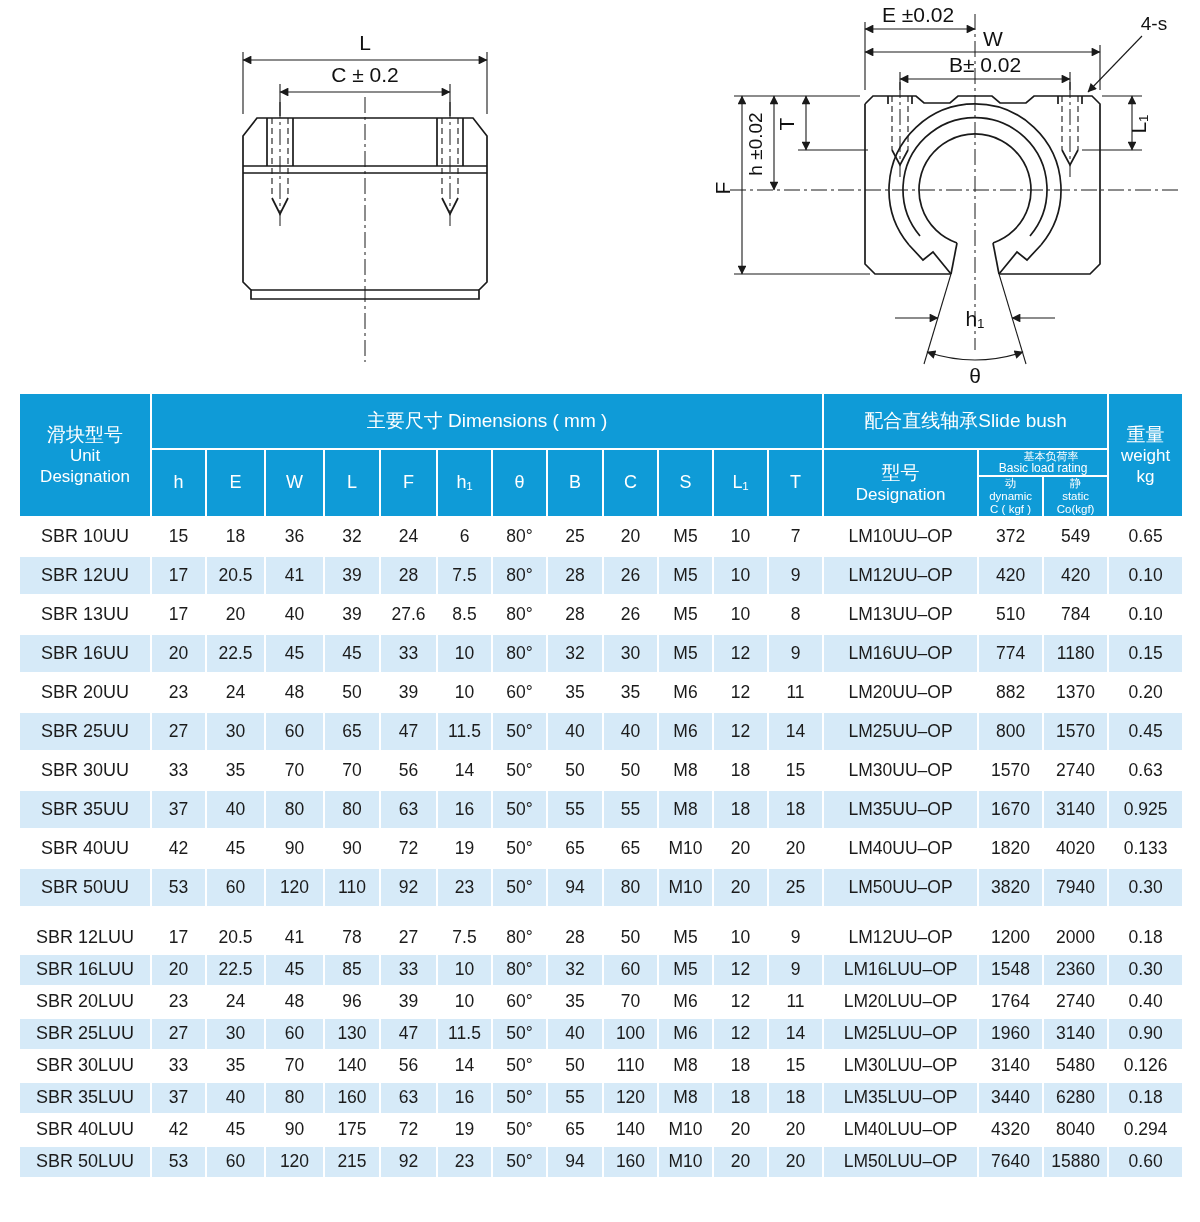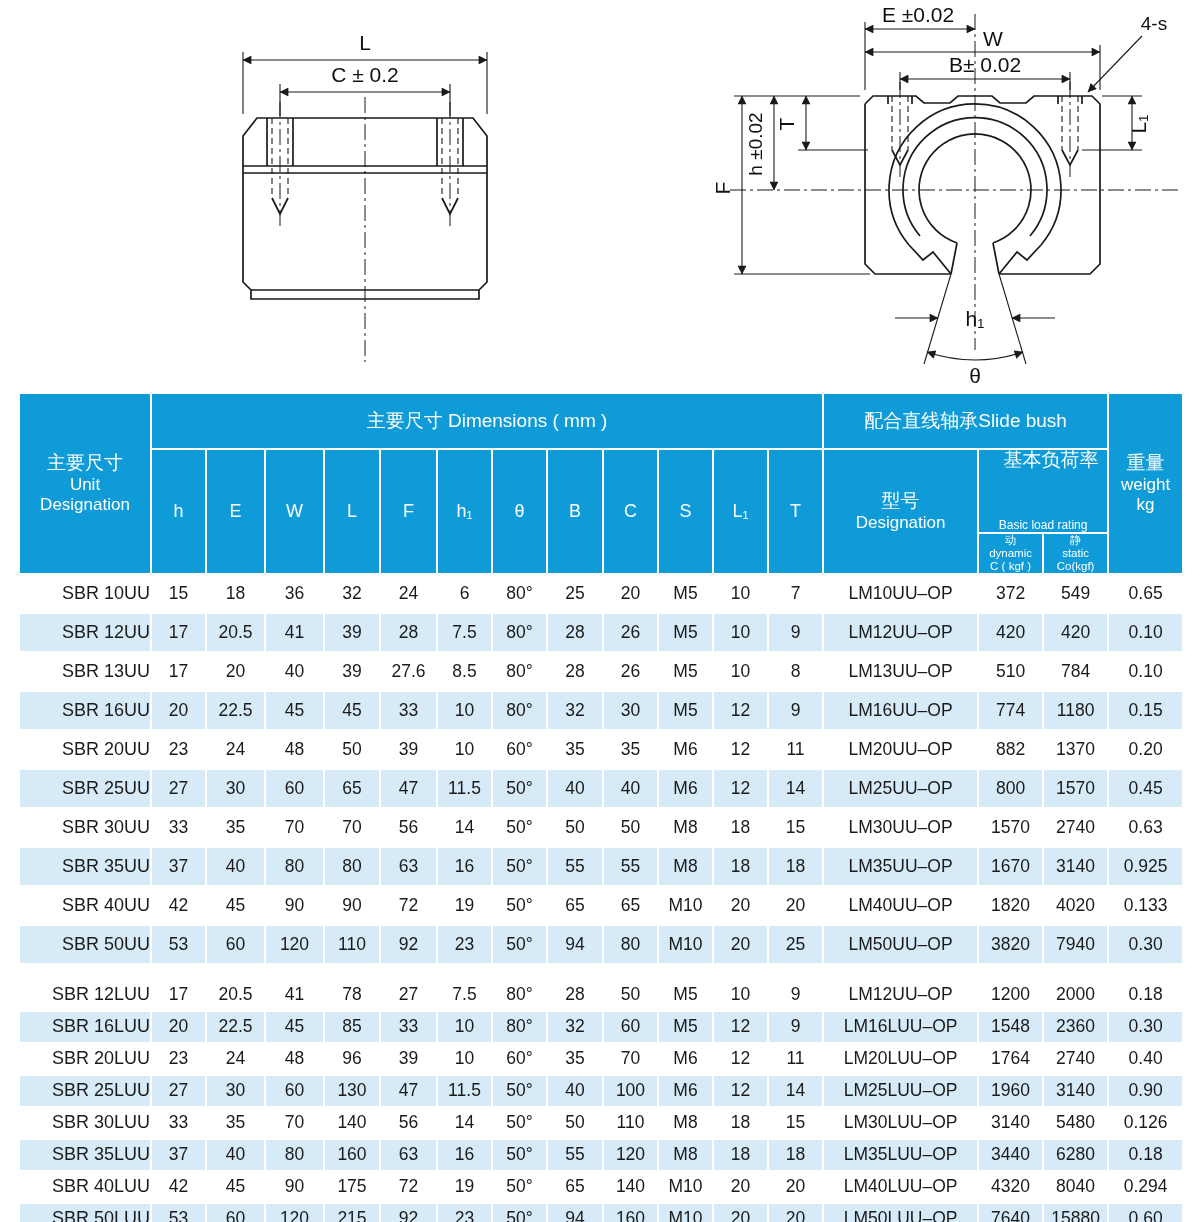--- a/index.html
+++ b/index.html
@@ -14,26 +14,26 @@
   svg text.small{font-size:19px;}
   
   table{border-collapse:collapse;table-layout:fixed;width:1164px;margin-left:18px;}
   th,td{border:2.5px solid #fff;text-align:center;vertical-align:middle;padding:0;}
   th{background:#0f9bd7;color:#fff;font-weight:normal;}
   tr.hr1 th{height:54px;font-size:19px;}
   th .zh{font-size:19px;line-height:1.25;}
   th .en{font-size:17px;line-height:1.2;}
   tr.hr2 th{font-size:18px;}
   tr.hr2 th.rating{height:24px;}
-  tr.hr2 th.rating .zh{font-size:19px;line-height:1.1;margin-left:16px;}
-  tr.hr2 th.rating .en{font-size:12px;line-height:1.1;margin-top:48px;}
+  tr.hr2 th.rating .zh{font-size:11px;line-height:1.1;margin-left:16px;}
+  tr.hr2 th.rating .en{font-size:12px;line-height:1.1;}
   tr.hr3 th{height:36px;font-size:11.5px;line-height:1.12;}
   tr.hr3 th div{line-height:1.12;}
   td{font-size:17.5px;color:#1b1b1b;background:#fff;}
-  td.model{font-size:18px;text-align:right;}
+  td.model{font-size:18px;}
   tr.alt td{background:#d6eaf8;}
   tr.g1 td{height:37px;}
   tr.g2 td{height:30px;}
   tr.gap td{height:13px;background:#fff;border:none;}
 </style>
 </head>
 <body>
 
 <div class="diagrams">
 
@@ -166,21 +166,21 @@
       <col style="width:55px">
     <col style="width:55px">
       <col style="width:155px">
       <col style="width:65px">
       <col style="width:65px">
     <col style="width:75px">
   </colgroup>
   <thead>
     <tr class="hr1">
       <th rowspan="3">
-        <div class="zh">主要尺寸</div>
+        <div class="zh">滑块型号</div>
         <div class="en">Unit</div>
         <div class="en">Designation</div>
       </th>
       <th colspan="12">主要尺寸  Dimensions ( mm )</th>
       <th colspan="3">配合直线轴承Slide bush</th>
       <th rowspan="3">
         <div class="zh">重量</div>
         <div class="en">weight</div>
         <div class="en">kg</div>
       </th>

